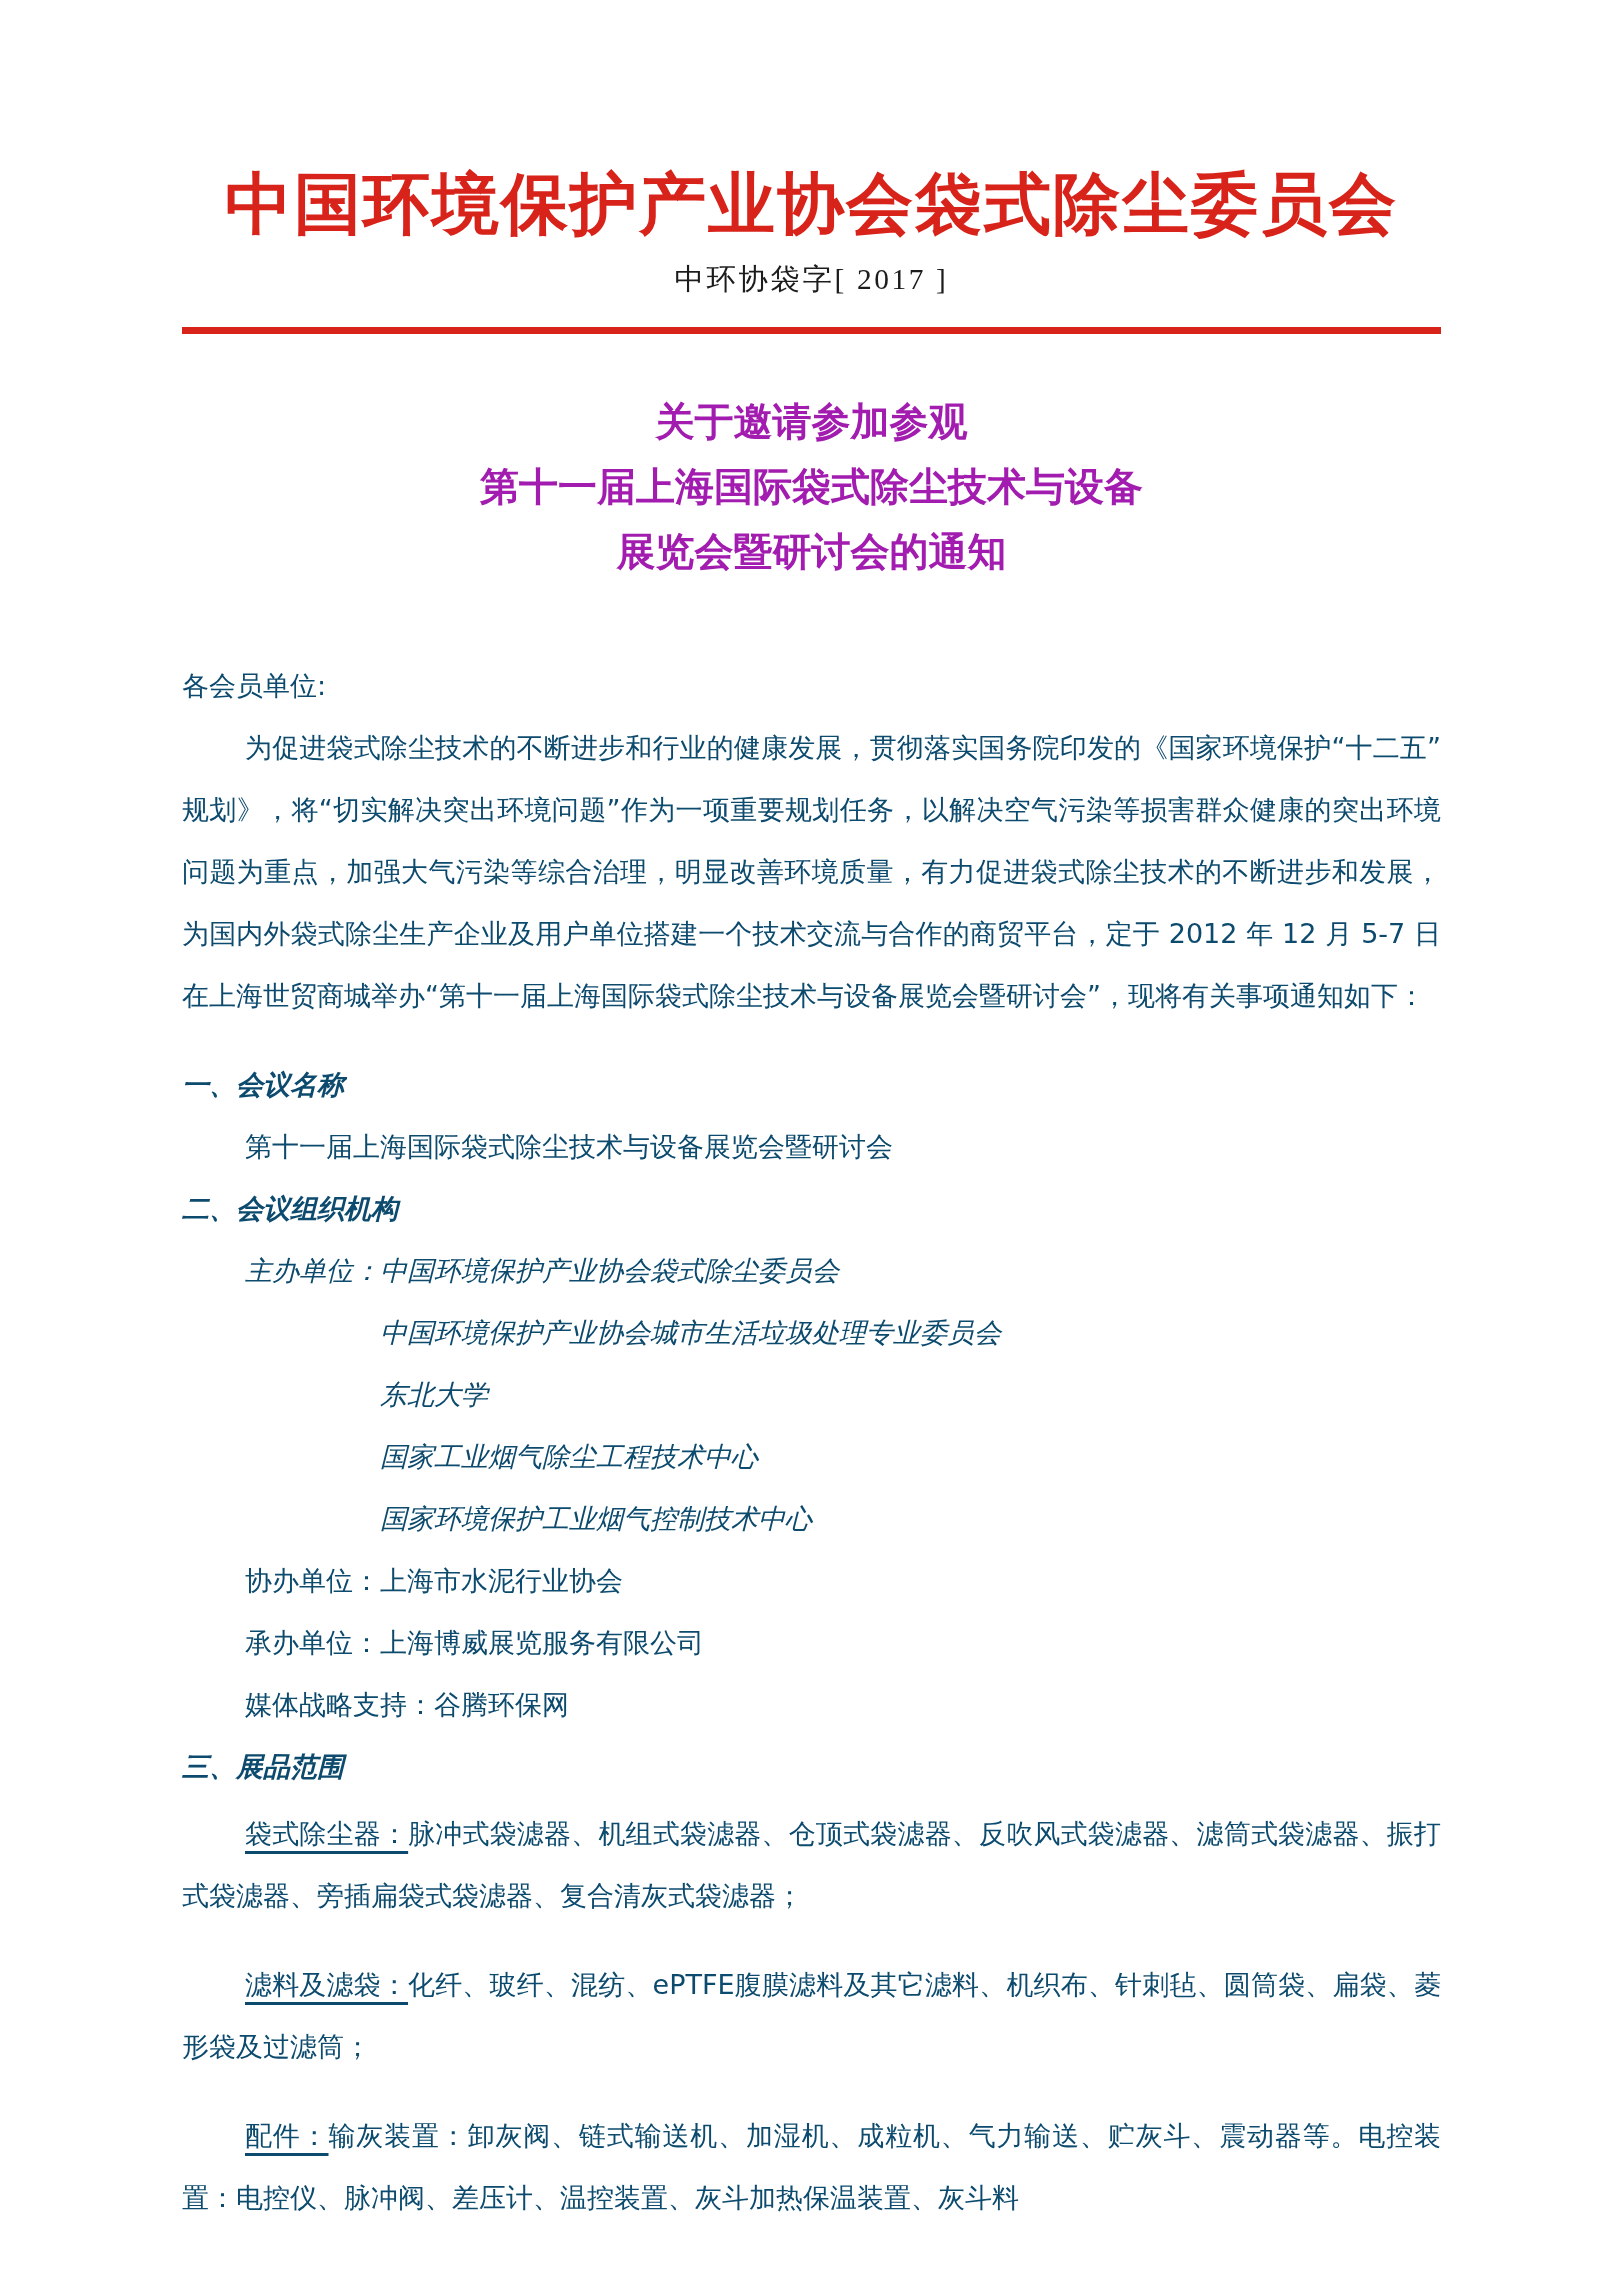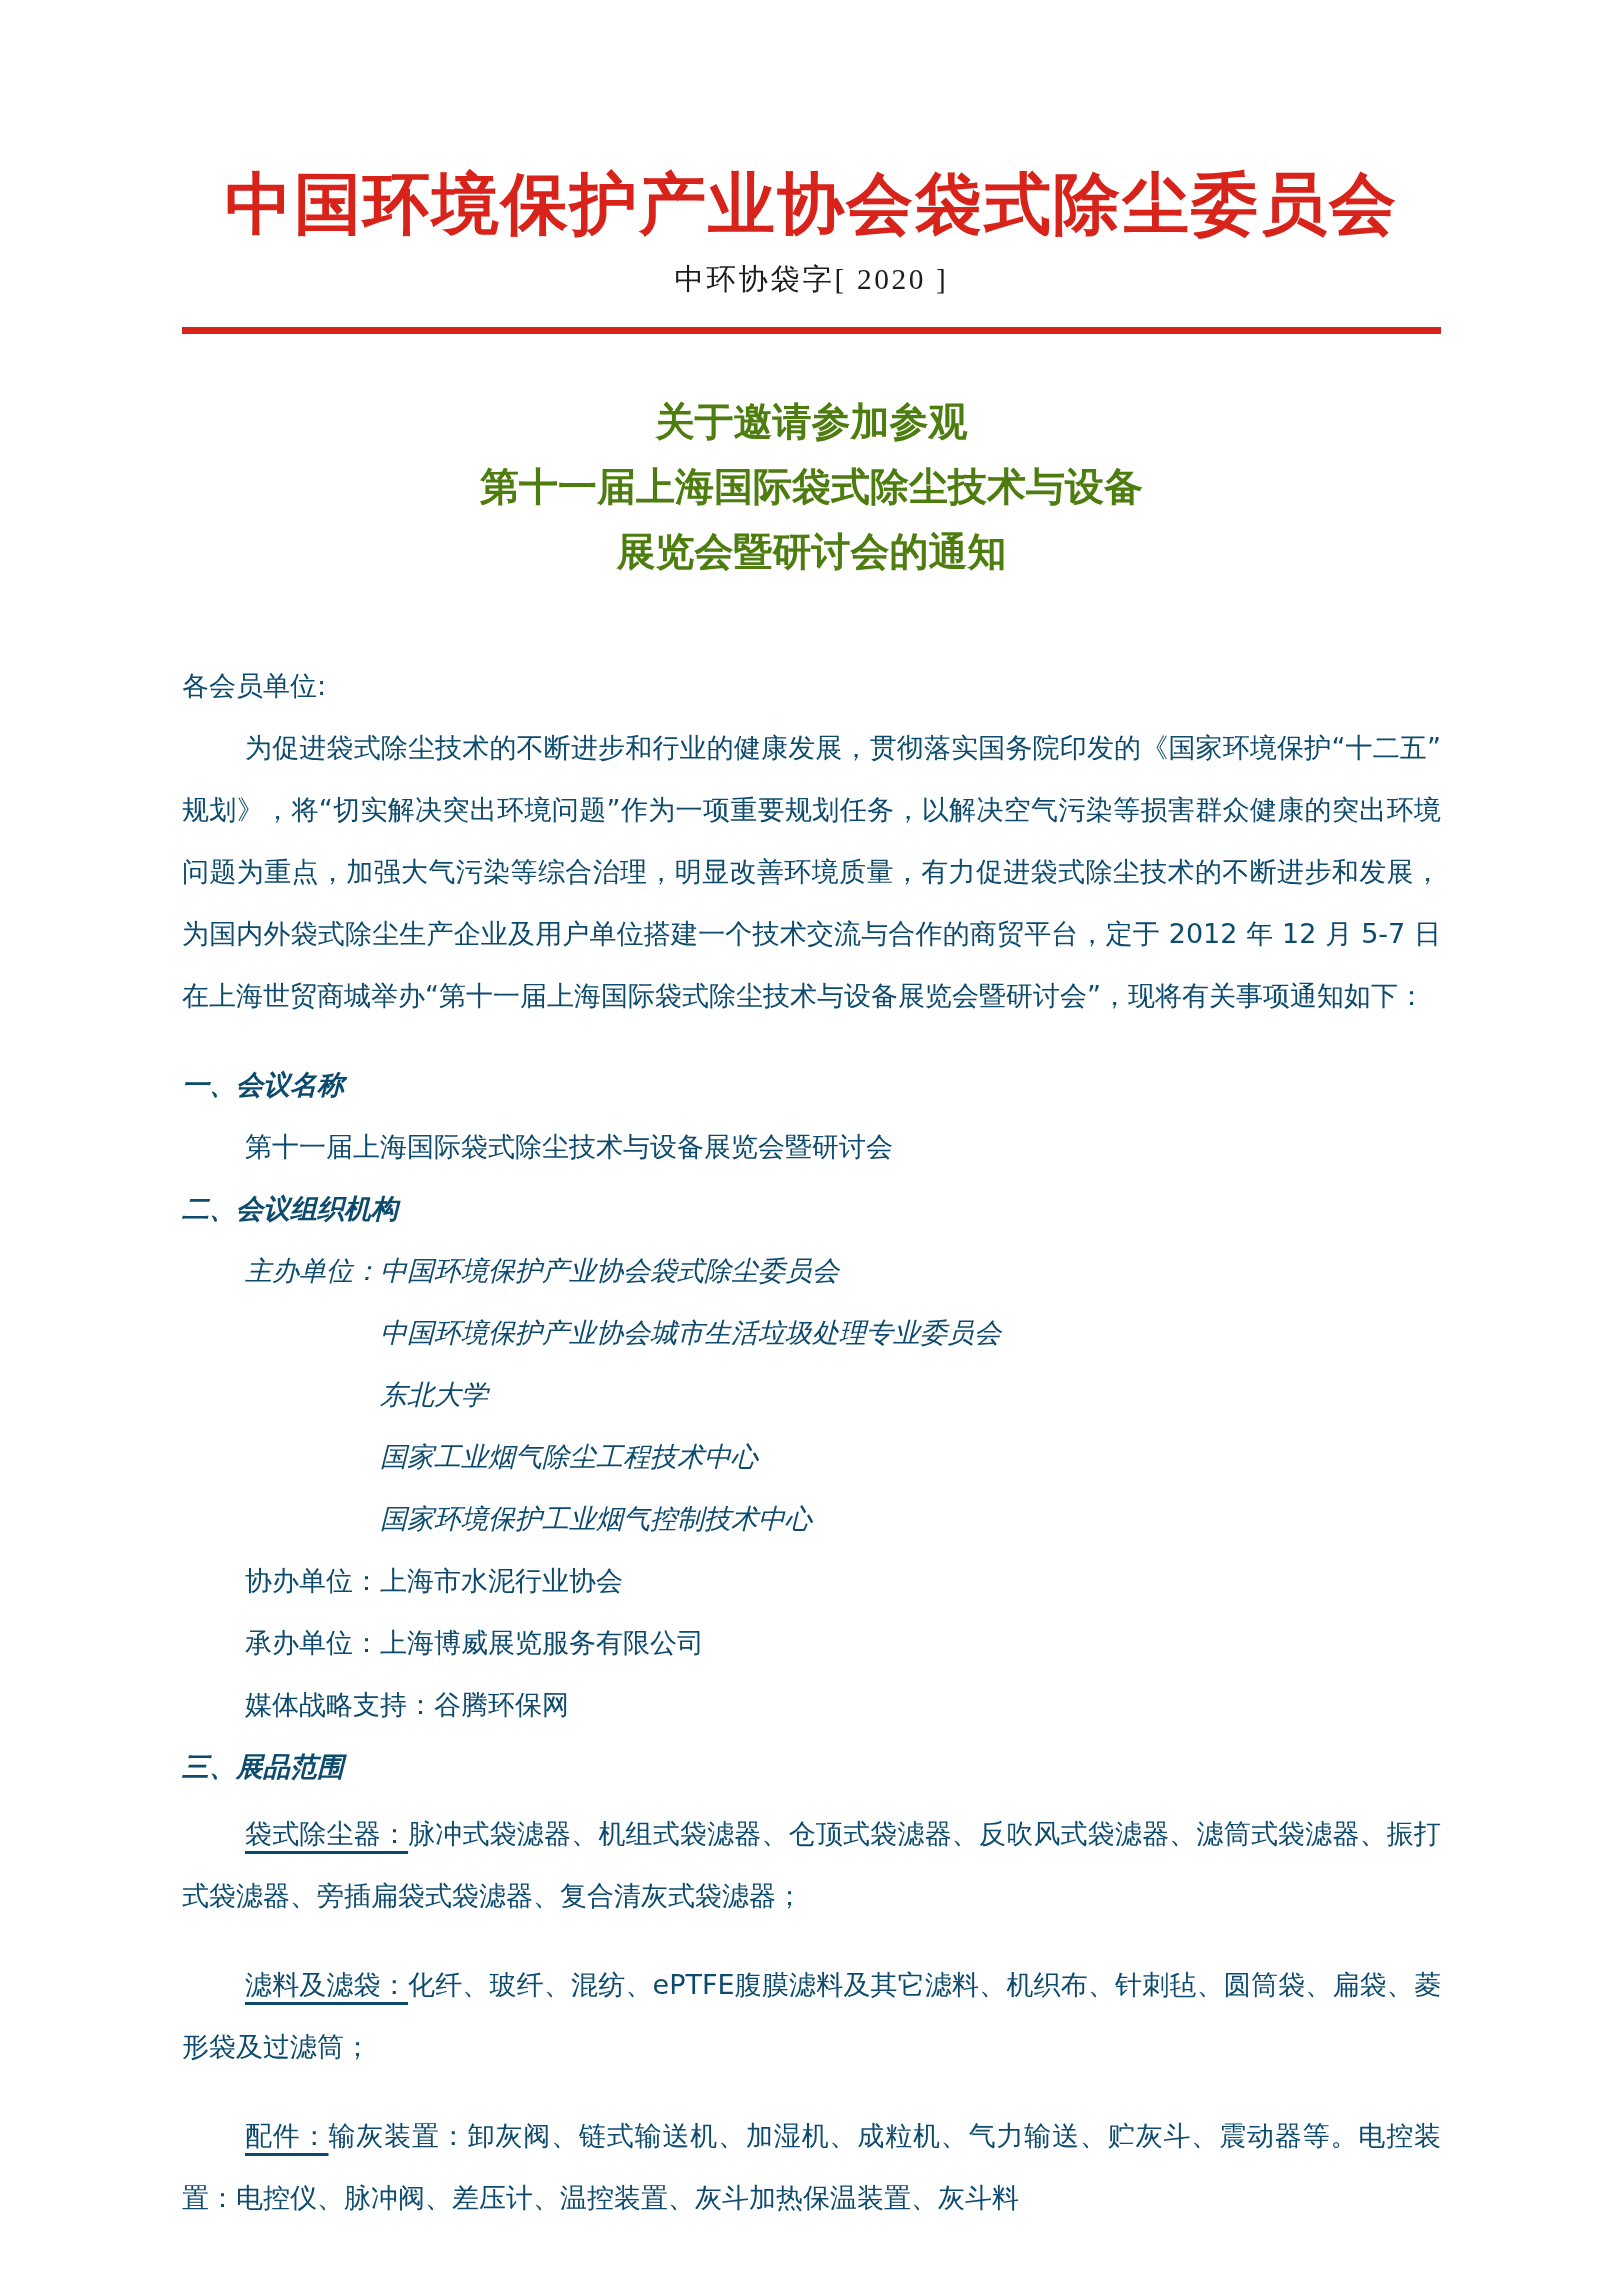--- a/index.html
+++ b/index.html
@@ -17,21 +17,21 @@
   }
   .doc-no{
     margin-top:17px;text-align:center;
     font-family:"Liberation Serif","DejaVu Serif",serif;
     font-size:29.4px;line-height:37px;letter-spacing:2.6px;
   }
   .red-rule{height:6.5px;margin-top:29px;}
   
   .notice-title{
     margin-top:55px;text-align:center;
-    font-weight:bold;font-size:39px;line-height:65px;color:#4d7c0f;
+    font-weight:bold;font-size:39px;line-height:65px;color:#a21caf;
   }
   
   .t{font-size:27px;line-height:62px;color:#0c4a6e;}
   .salutation{margin-top:71px;}
   .intro{margin-top:0;text-indent:63px;text-align:justify;}
   .sec-head{font-weight:bold;font-style:italic;}
   .indent1{padding-left:63px;}
   .org-row{display:flex;align-items:flex-start;font-style:italic;}
   .org-row .org-label{white-space:nowrap;flex:0 0 auto;}
   .org-list{flex:1 1 auto;}
@@ -42,21 +42,21 @@
     text-underline-offset:7.9px;
   }
 </style>
 </head>
 <body>
 
 <div class="page">
 
   <h1 class="org-title" id="orgTitle" style="color: rgb(216, 35, 27);">中国环境保护产业协会袋式除尘委员会</h1>
 
-  <div class="doc-no">中环协袋字[ 2020 ]</div>
+  <div class="doc-no">中环协袋字[ 2017 ]</div>
 
   <div class="red-rule" id="redRule" style="background: rgb(216, 35, 27);"></div>
 
   <div class="notice-title">
     <div>关于邀请参加参观</div>
     <div>第十一届上海国际袋式除尘技术与设备</div>
     <div>展览会暨研讨会的通知</div>
   </div>
 
   <div class="t salutation">各会员单位:</div>

